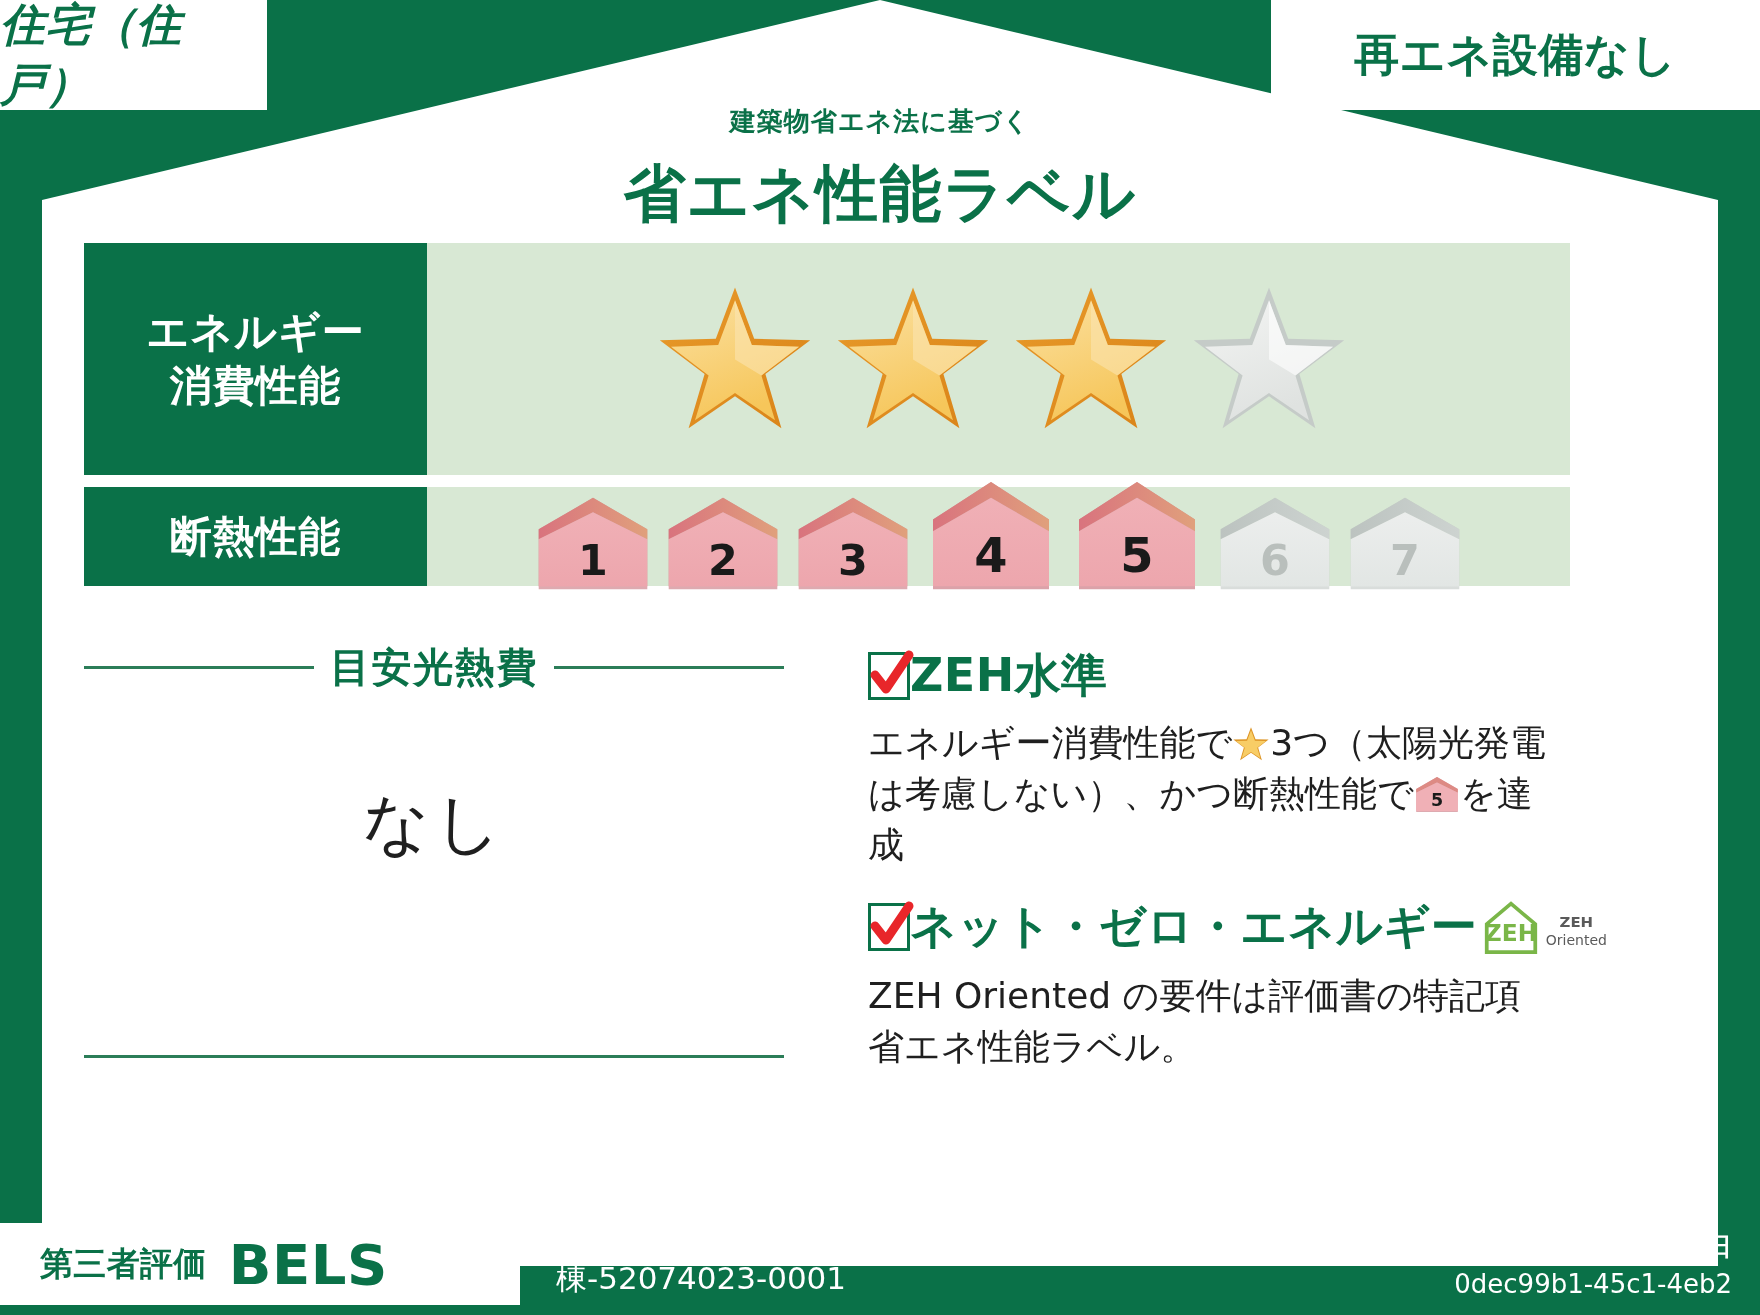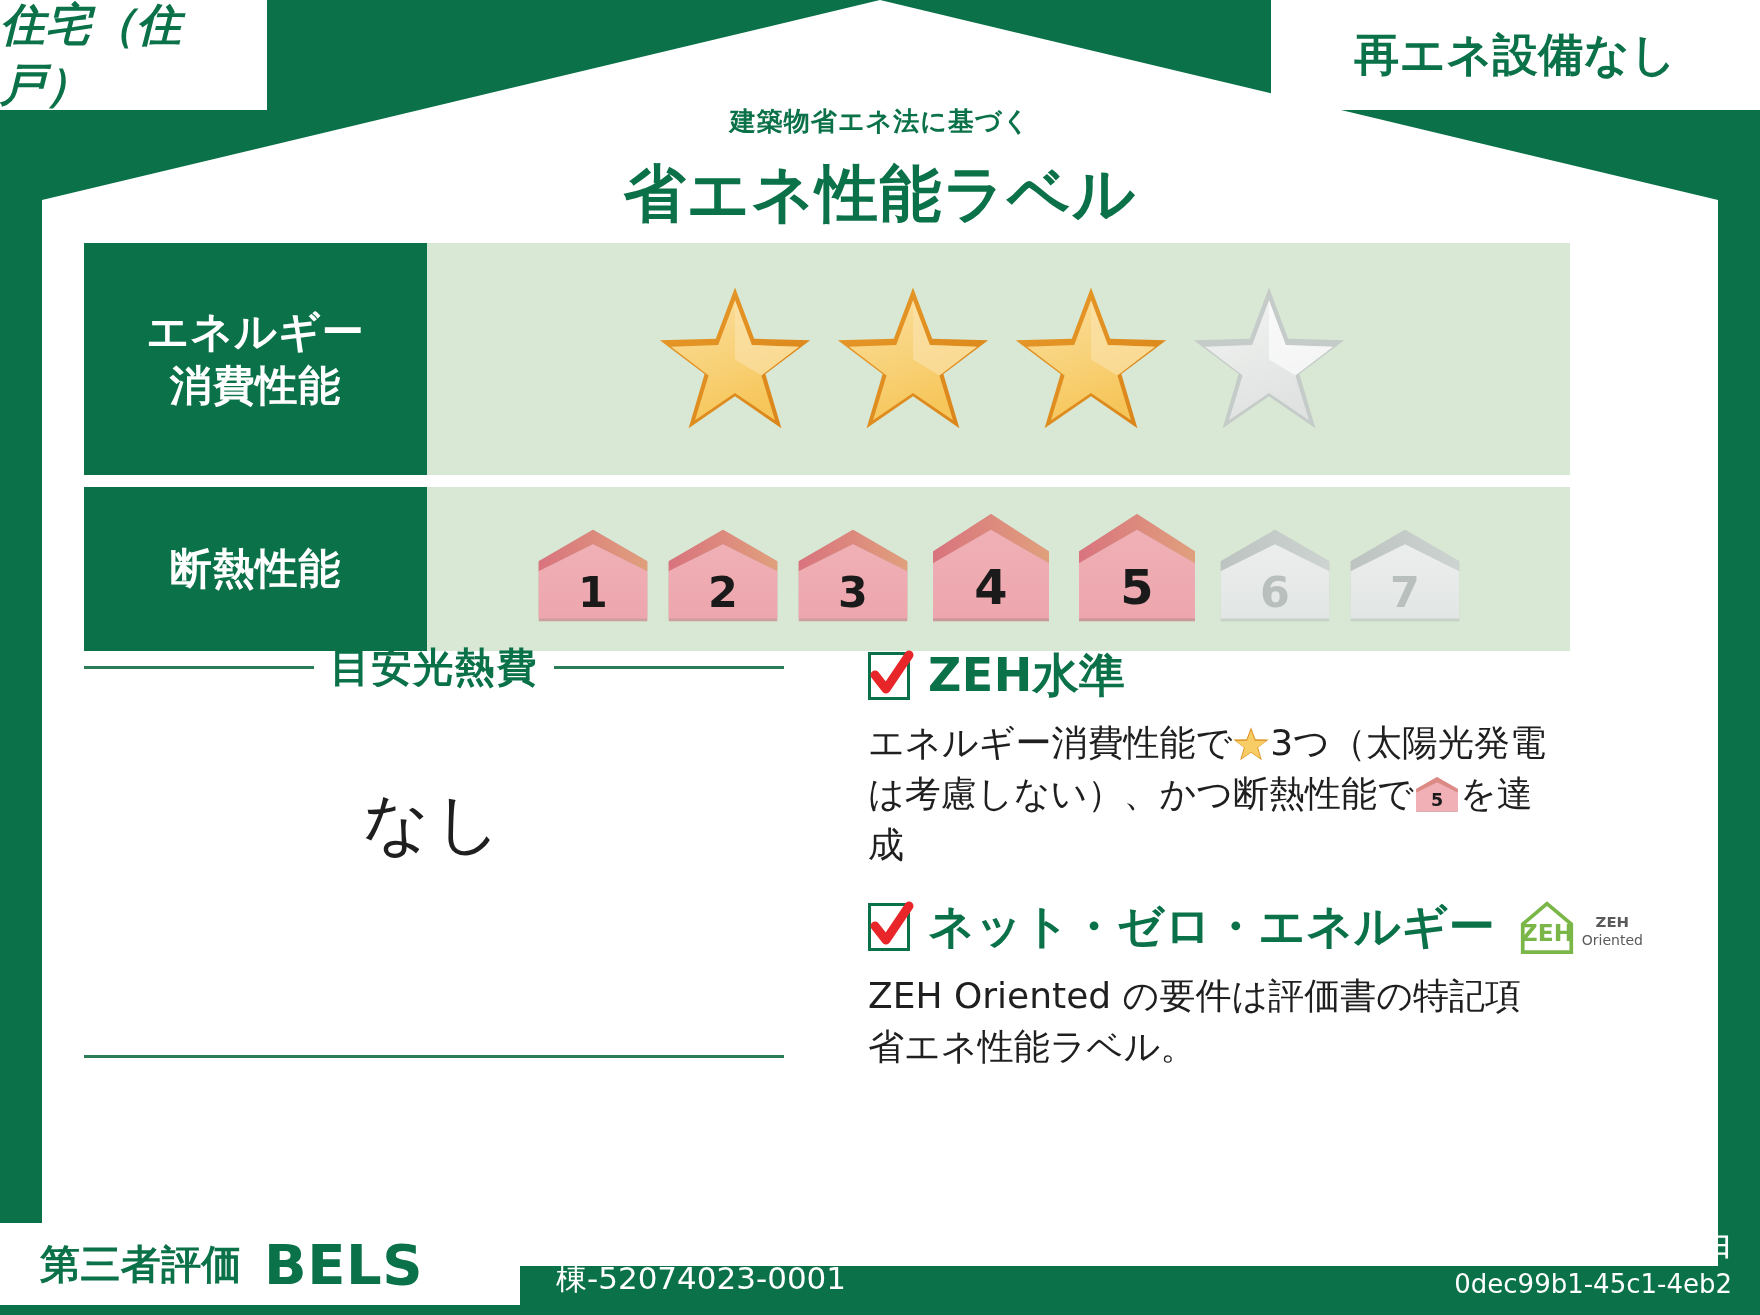--- a/index.html
+++ b/index.html
@@ -87,21 +87,21 @@
   
   .perf-row {
     position: absolute;
     left: 84px;
     width: 1486px;
     display: flex;
     align-items: stretch;
     background: #d8e8d4;
   }
   .perf-row.energy { top: 243px; height: 232px; }
-  .perf-row.insul  { top: 487px; height: 164px; }
+  .perf-row.insul  { top: 487px; height: 99px; }
 
   .perf-label {
     flex: 0 0 343px;
     background: #0a7148;
     color: #ffffff;
     font-weight: bold;
     font-size: 42px;
     line-height: 1.28;
     display: flex;
     flex-direction: column;
@@ -180,21 +180,20 @@
   
   .zeh-block {
     position: absolute;
     left: 868px;
     top: 645px;
     width: 700px;
   }
   .zeh-line {
     display: flex;
     align-items: center;
-    gap: 18px;
   }
   .checkbox {
     flex: 0 0 auto;
     width: 42px;
     height: 48px;
     border: 3px solid #0a7148;
     background: #ffffff;
     position: relative;
     box-sizing: border-box;
   }
@@ -251,21 +250,21 @@
     width: 520px;
     background: #ffffff;
     display: flex;
     align-items: center;
     gap: 22px;
     padding-left: 40px;
     box-sizing: border-box;
   }
   .bels-chip .third {
     color: #0a7148;
-    font-size: 40px;
+    font-size: 33px;
     font-weight: bold;
     letter-spacing: 0.01em;
   }
   .bels-chip .bels {
     color: #0a7148;
     font-size: 56px;
     font-weight: bold;
     font-family: "DejaVu Sans", "Liberation Sans", sans-serif;
     letter-spacing: 0.01em;
   }

